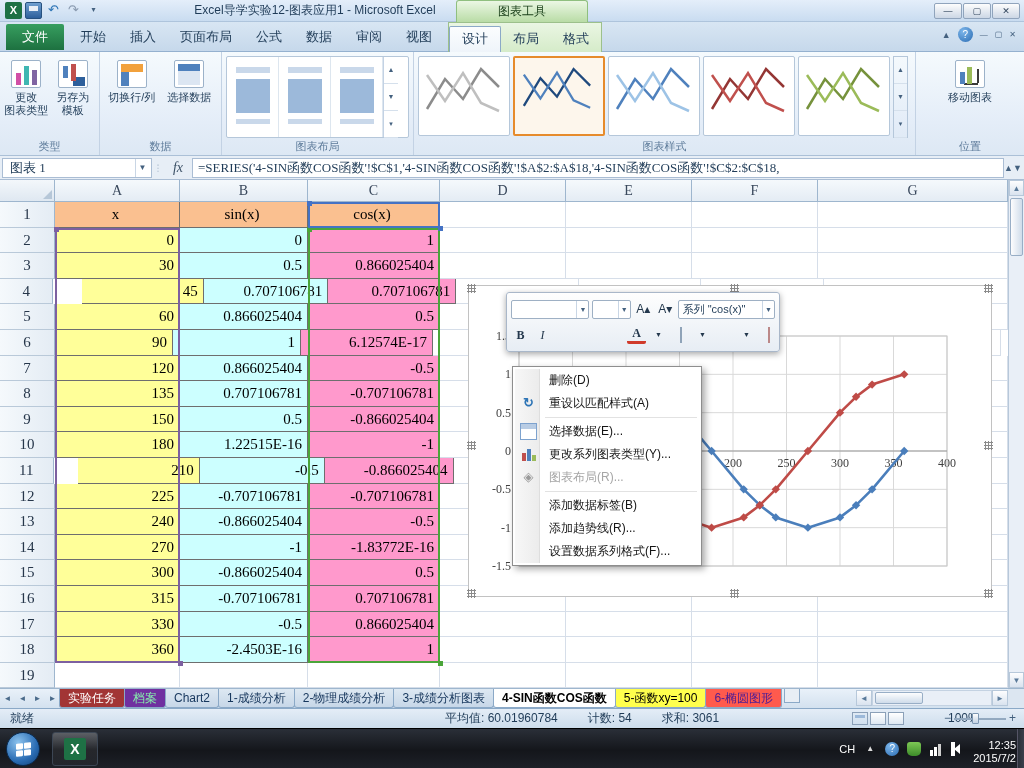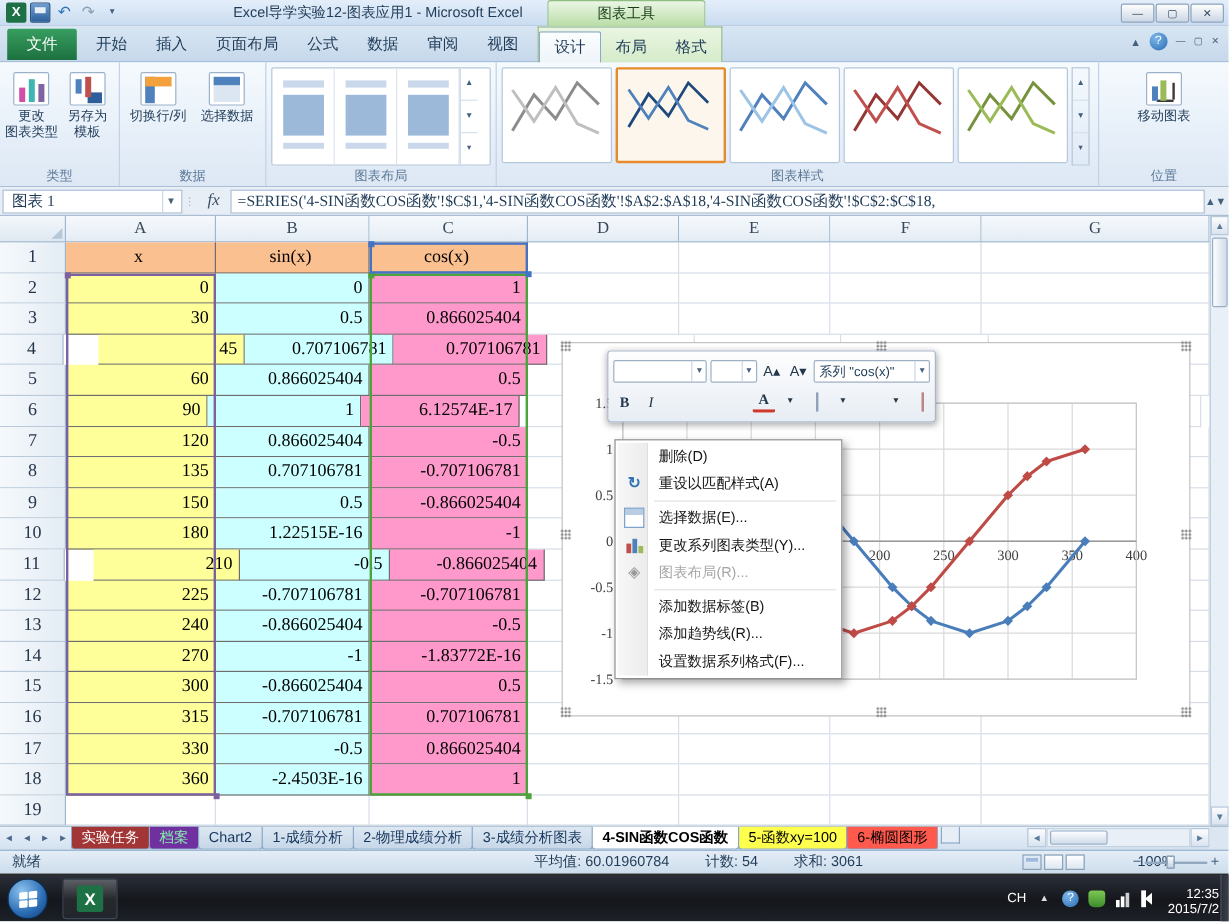--- a/index.html
+++ b/index.html
@@ -700,21 +700,21 @@
     <span class="tnav">►</span>
     <span class="tnav">►</span>
     <div class="stab" style="background: rgb(162, 53, 53); color: rgb(255, 255, 255);">实验任务</div>
     <div class="stab" style="background: rgb(112, 48, 160); color: #86efac;">档案</div>
     <div class="stab">Chart2</div>
     <div class="stab">1-成绩分析</div>
     <div class="stab">2-物理成绩分析</div>
     <div class="stab">3-成绩分析图表</div>
     <div class="stab active" style="background: rgb(255, 255, 255); color: rgb(0, 0, 0);">4-SIN函数COS函数</div>
     <div class="stab" style="background: rgb(255, 255, 77); color: rgb(0, 0, 0);">5-函数xy=100</div>
-    <div class="stab" style="background: rgb(255, 90, 77); color: #000000;">6-椭圆图形</div>
+    <div class="stab" style="background: rgb(255, 90, 77); color: #4c1d95;">6-椭圆图形</div>
     <div class="stub"></div>
     <div class="hscroll">
       <span class="harrow">◄</span>
       <span class="htrack">
           <span class="hthumb"></span>
         </span>
       <span class="harrow">►</span>
     </div>
   </div>
   <div id="tabcorner"></div>

